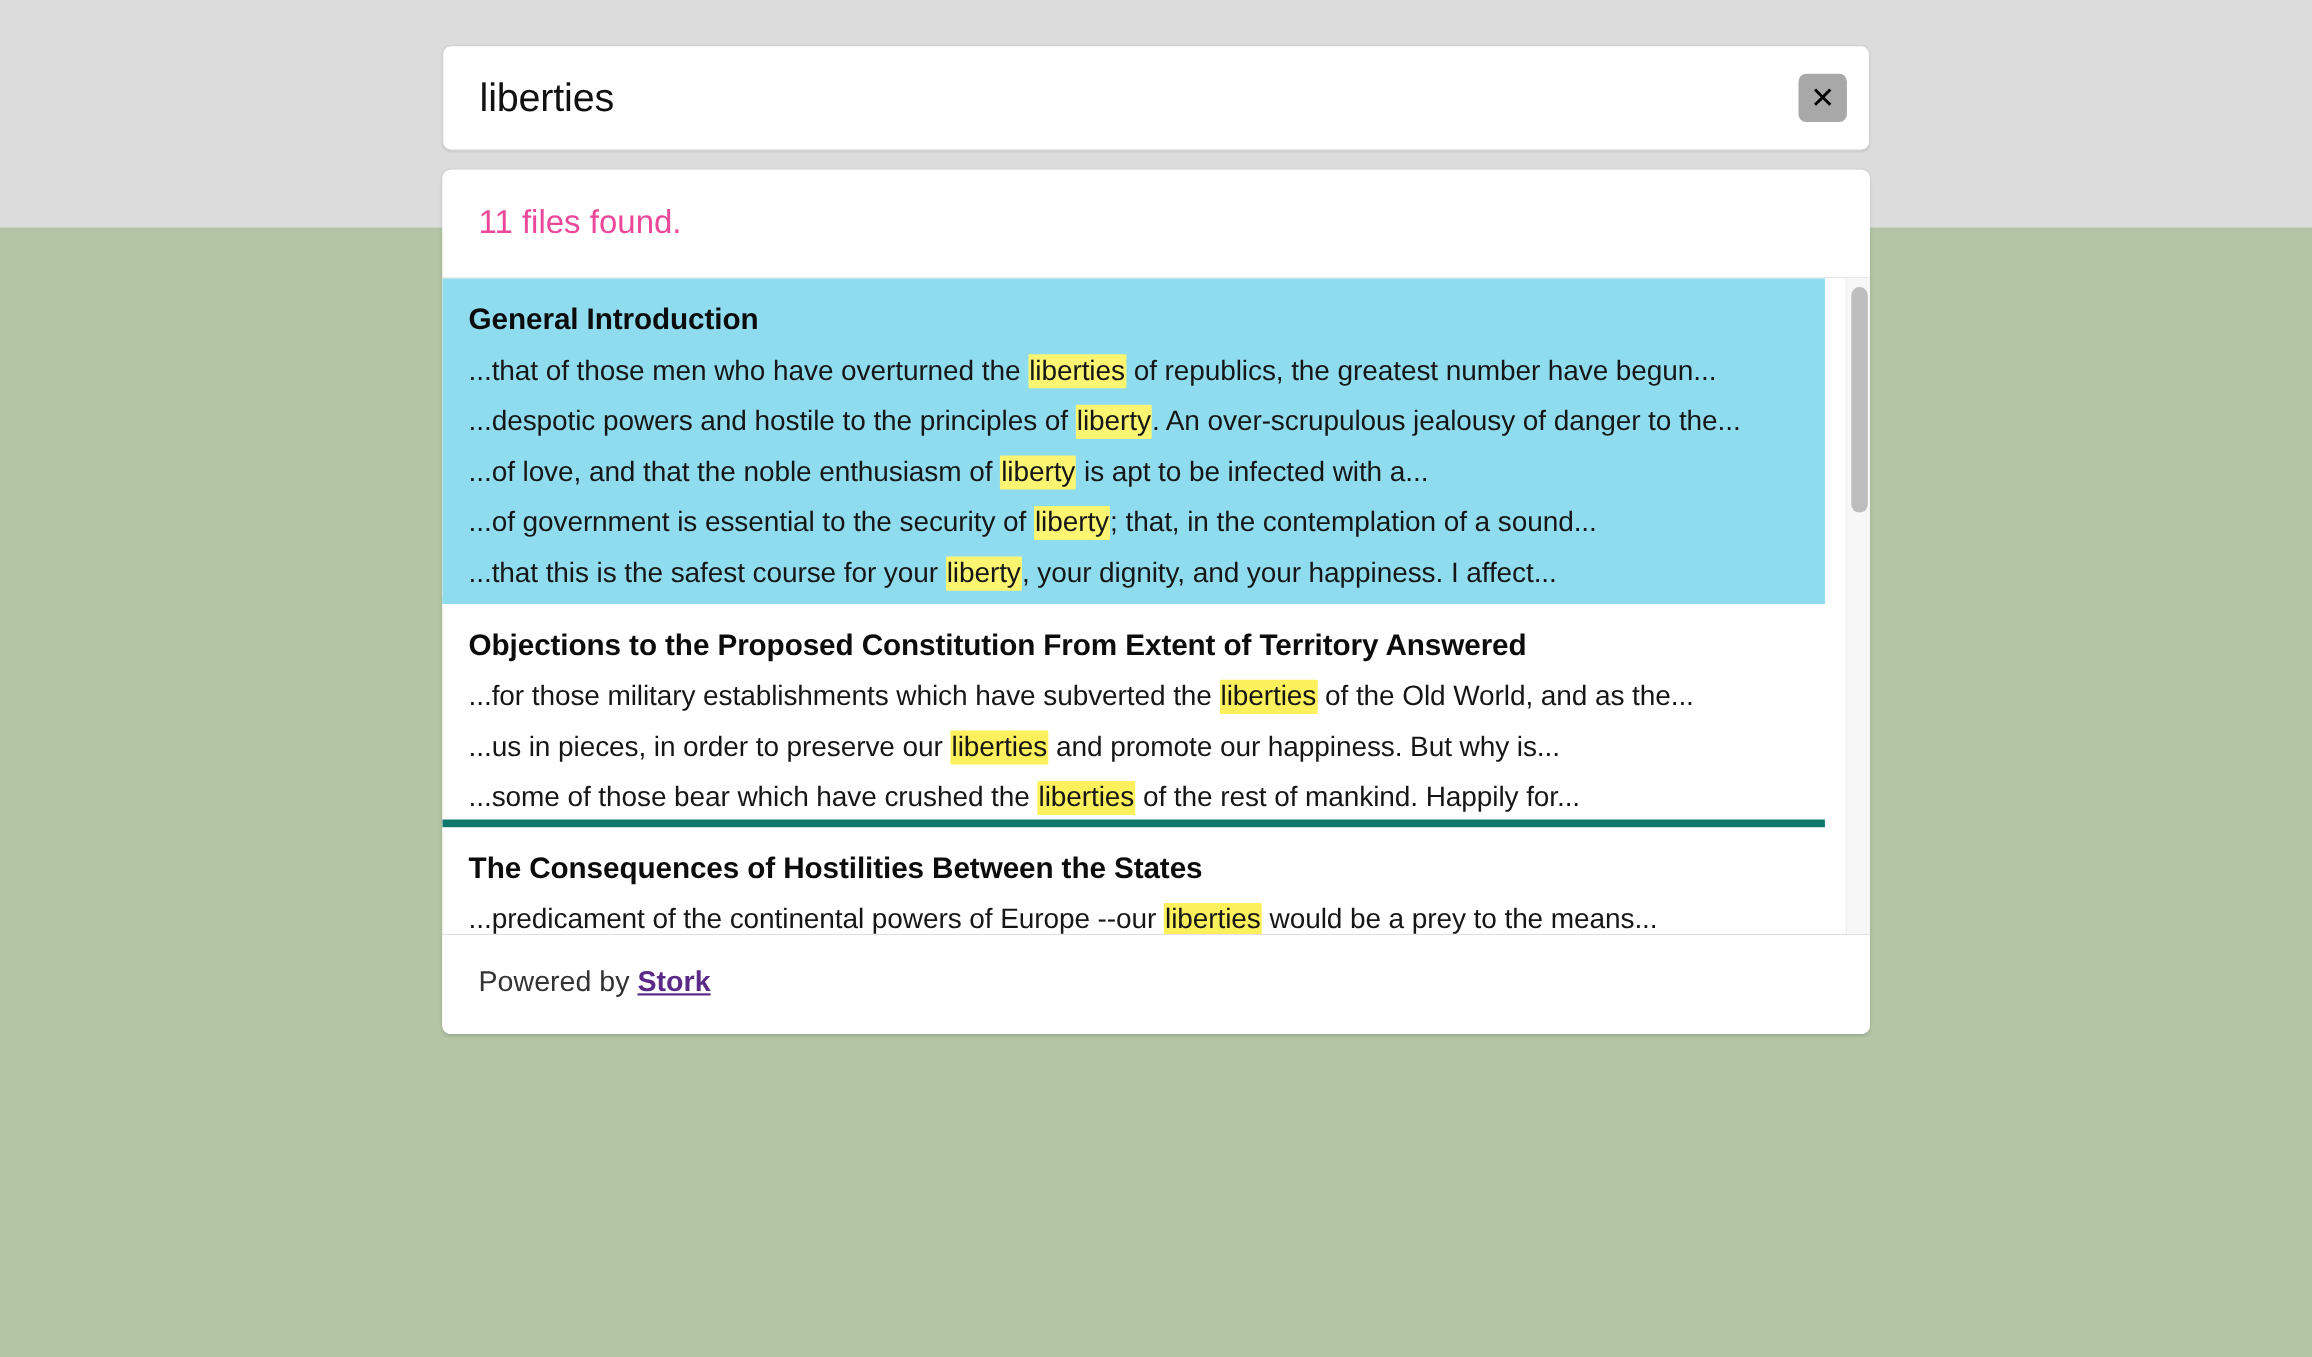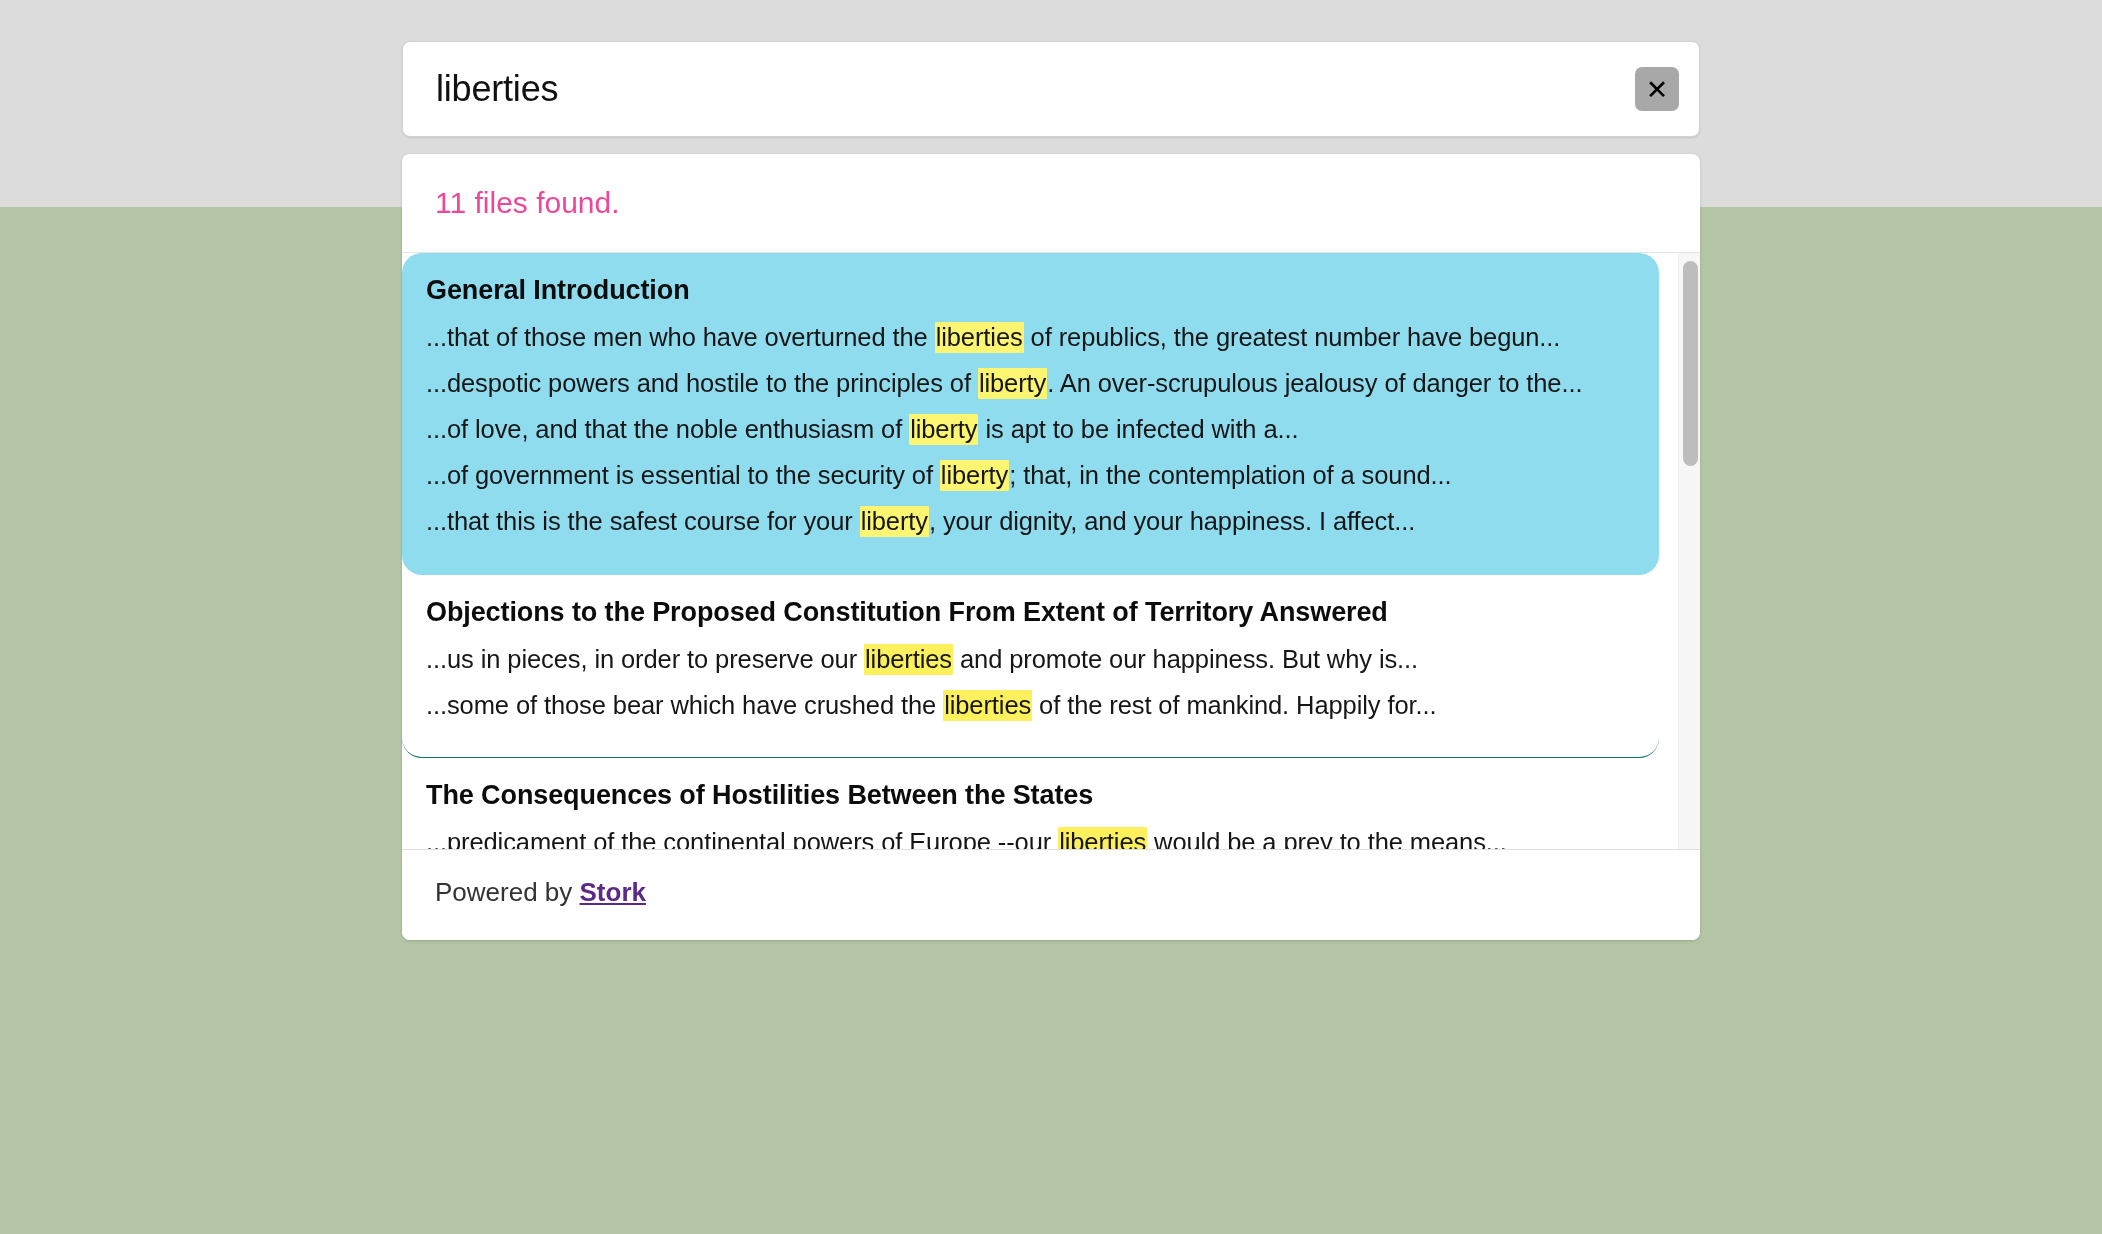--- a/index.html
+++ b/index.html
@@ -107,25 +107,24 @@
     overflow: hidden;
     border-top: 1px solid #e4e4e4;
     box-sizing: border-box;
   }
   .results-list {
     position: relative;
     width: 1257px;
   }
 
   .result-item {
-    padding: 22px 26px 36px 24px;
-    box-sizing: border-box;
-    border-bottom: 1px solid #0f766e;
+    padding: 22px 26px 4px 24px;
+    box-sizing: border-box;
+    border-bottom: 7px solid #0f766e;
     cursor: pointer;
-    border-radius: 20px;
   }
   .result-item.selected {
     background: #90dcef;
     border-bottom-color: #90dcef;
   }
   .result-title {
     font-size: 27px;
     font-weight: bold;
     color: #0c0c0c;
     margin: 0 0 16px 0;
@@ -208,20 +207,21 @@
           <div class="result-item selected">
             <div class="result-title">General Introduction</div>
             <div class="result-excerpt"><span>...that of those men who have overturned the </span><mark>liberties</mark><span> of republics, the greatest number have begun...</span></div>
             <div class="result-excerpt"><span>...despotic powers and hostile to the principles of </span><mark>liberty</mark><span>. An over-scrupulous jealousy of danger to the...</span></div>
             <div class="result-excerpt"><span>...of love, and that the noble enthusiasm of </span><mark>liberty</mark><span> is apt to be infected with a...</span></div>
             <div class="result-excerpt"><span>...of government is essential to the security of </span><mark>liberty</mark><span>; that, in the contemplation of a sound...</span></div>
             <div class="result-excerpt"><span>...that this is the safest course for your </span><mark>liberty</mark><span>, your dignity, and your happiness. I affect...</span></div>
           </div>
           <div class="result-item">
             <div class="result-title">Objections to the Proposed Constitution From Extent of Territory Answered</div>
+            <div class="result-excerpt"><span>...for those military establishments which have subverted the </span><mark>liberties</mark><span> of the Old World, and as the...</span></div>
             <div class="result-excerpt"><span>...us in pieces, in order to preserve our </span><mark>liberties</mark><span> and promote our happiness. But why is...</span></div>
             <div class="result-excerpt"><span>...some of those bear which have crushed the </span><mark>liberties</mark><span> of the rest of mankind. Happily for...</span></div>
           </div>
           <div class="result-item">
             <div class="result-title">The Consequences of Hostilities Between the States</div>
             <div class="result-excerpt"><span>...predicament of the continental powers of Europe --our </span><mark>liberties</mark><span> would be a prey to the means...</span></div>
             <div class="result-excerpt"><span>...Europe, though they bear a malignant aspect to </span><mark>liberty</mark><span> and economy, have, notwithstanding, been productive of...</span></div>
           </div>
         </div>
       <div class="scrollbar-track">

